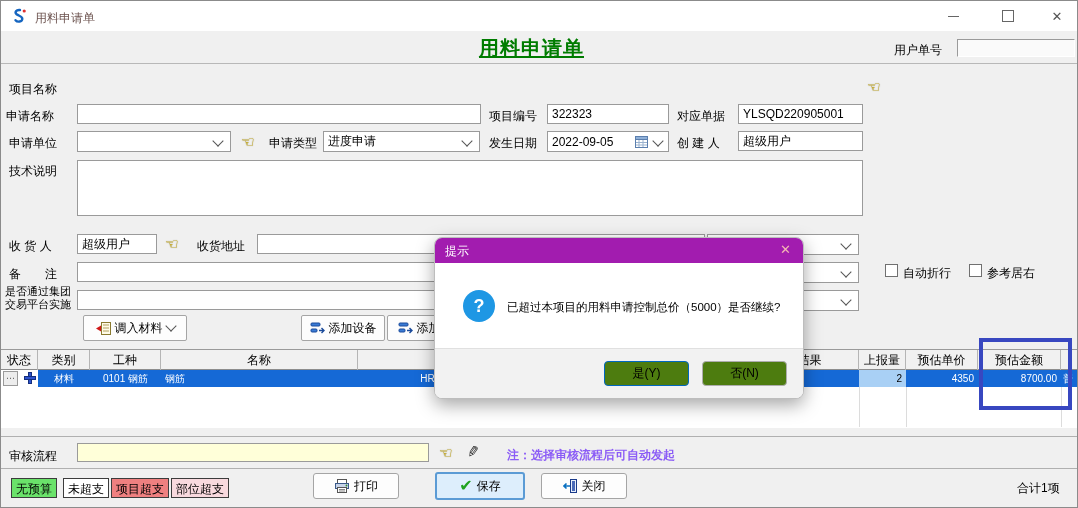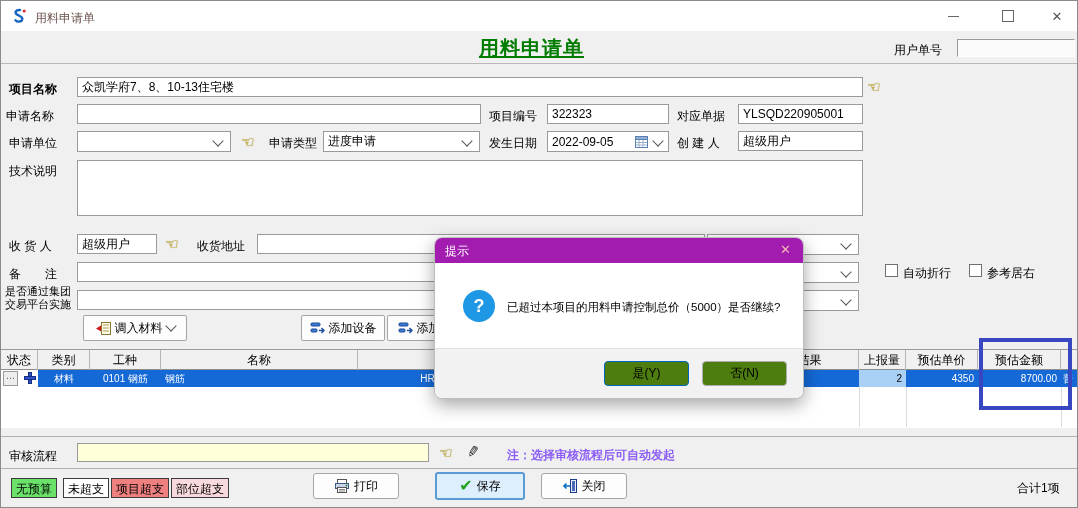--- a/index.html
+++ b/index.html
@@ -53,22 +53,21 @@
     <div class="wbtn" style="left:1034px;font-size:13px;">✕</div>
   </div>
 
   <div class="abs" style="left:0;top:30px;width:1078px;height:33px;background:#f0f0f0;border-bottom:1px solid #b8b8b8;box-sizing:border-box;">
     <span class="abs" style="left:478px;top:4px;font-size:20px;font-weight:bold;color:#007c00;text-decoration:underline;letter-spacing:1px;">用料申请单</span>
     <span class="lbl" style="left:893px;top:11px;">用户单号</span>
     <div class="abs" style="left:956px;top:8px;width:118px;height:18px;background:#fafafa;
                 border:1px solid;border-color:#9a9a9a #ffffff #ffffff #9a9a9a;box-sizing:border-box;"></div>
   </div>
 
-  <span class="lbl" style="left:8px;top:80px;font-weight:bold;">项目名称</span>
-  <div class="inp" style="left:76px;top:76px;width:786px;height:20px;">众凯学府7、8、10-13住宅楼</div>
+  <span class="lbl" style="left:8px;top:80px;">项目名称</span>
   <span class="hand" style="left:866px;top:78px;">☜</span>
 
   <span class="lbl" style="left:5px;top:107px;">申请名称</span>
   <div class="inp" style="left:76px;top:103px;width:404px;height:20px;"></div>
   <span class="lbl" style="left:488px;top:107px;">项目编号</span>
   <div class="inp" style="left:546px;top:103px;width:122px;height:20px;">322323</div>
   <span class="lbl" style="left:676px;top:107px;">对应单据</span>
   <div class="inp" style="left:737px;top:103px;width:125px;height:20px;">YLSQD220905001</div>
 
   <span class="lbl" style="left:8px;top:134px;">申请单位</span>

